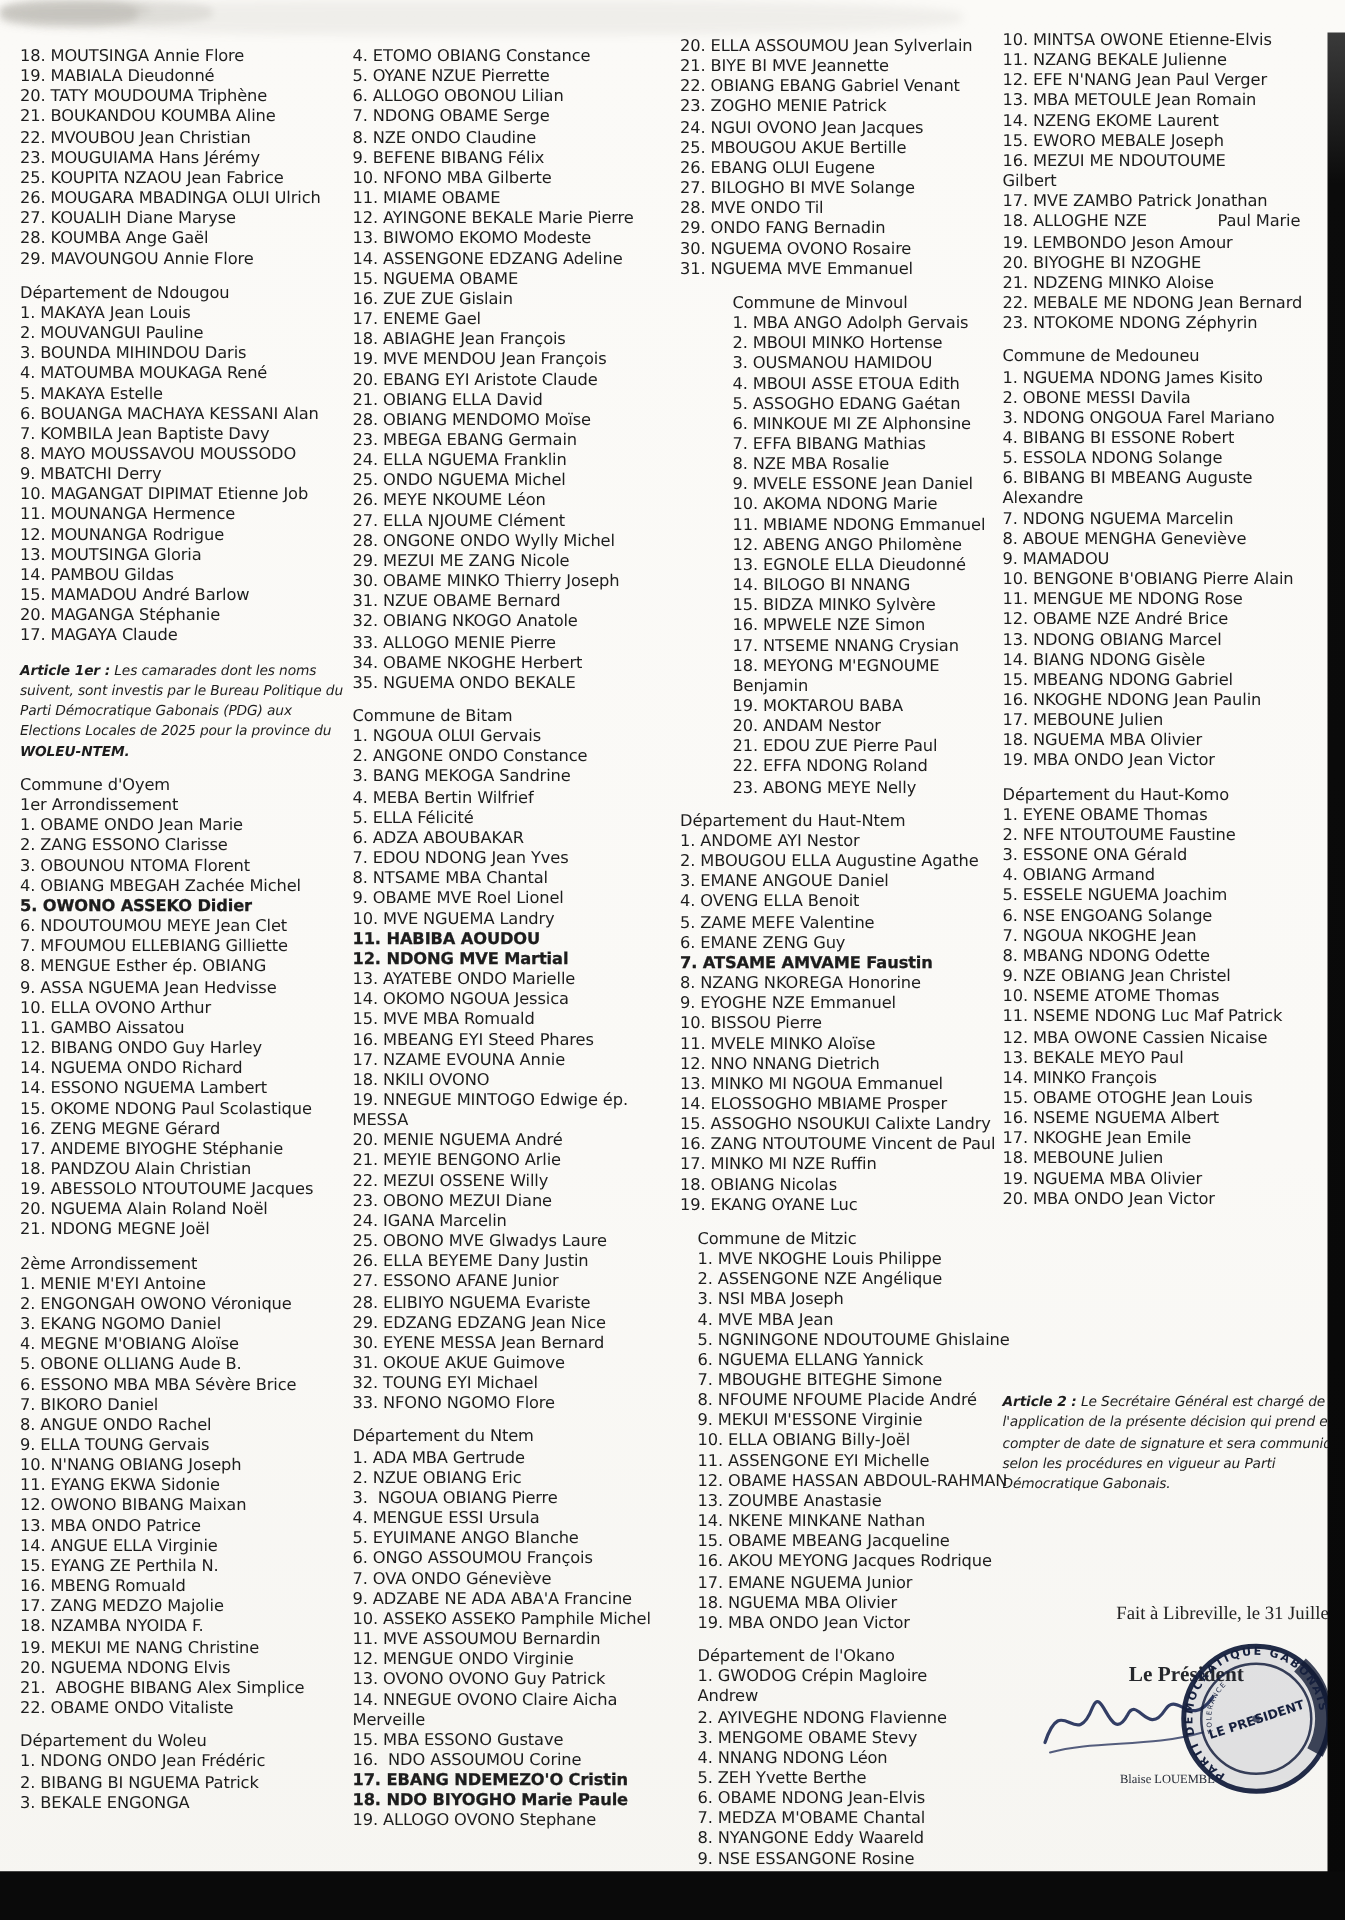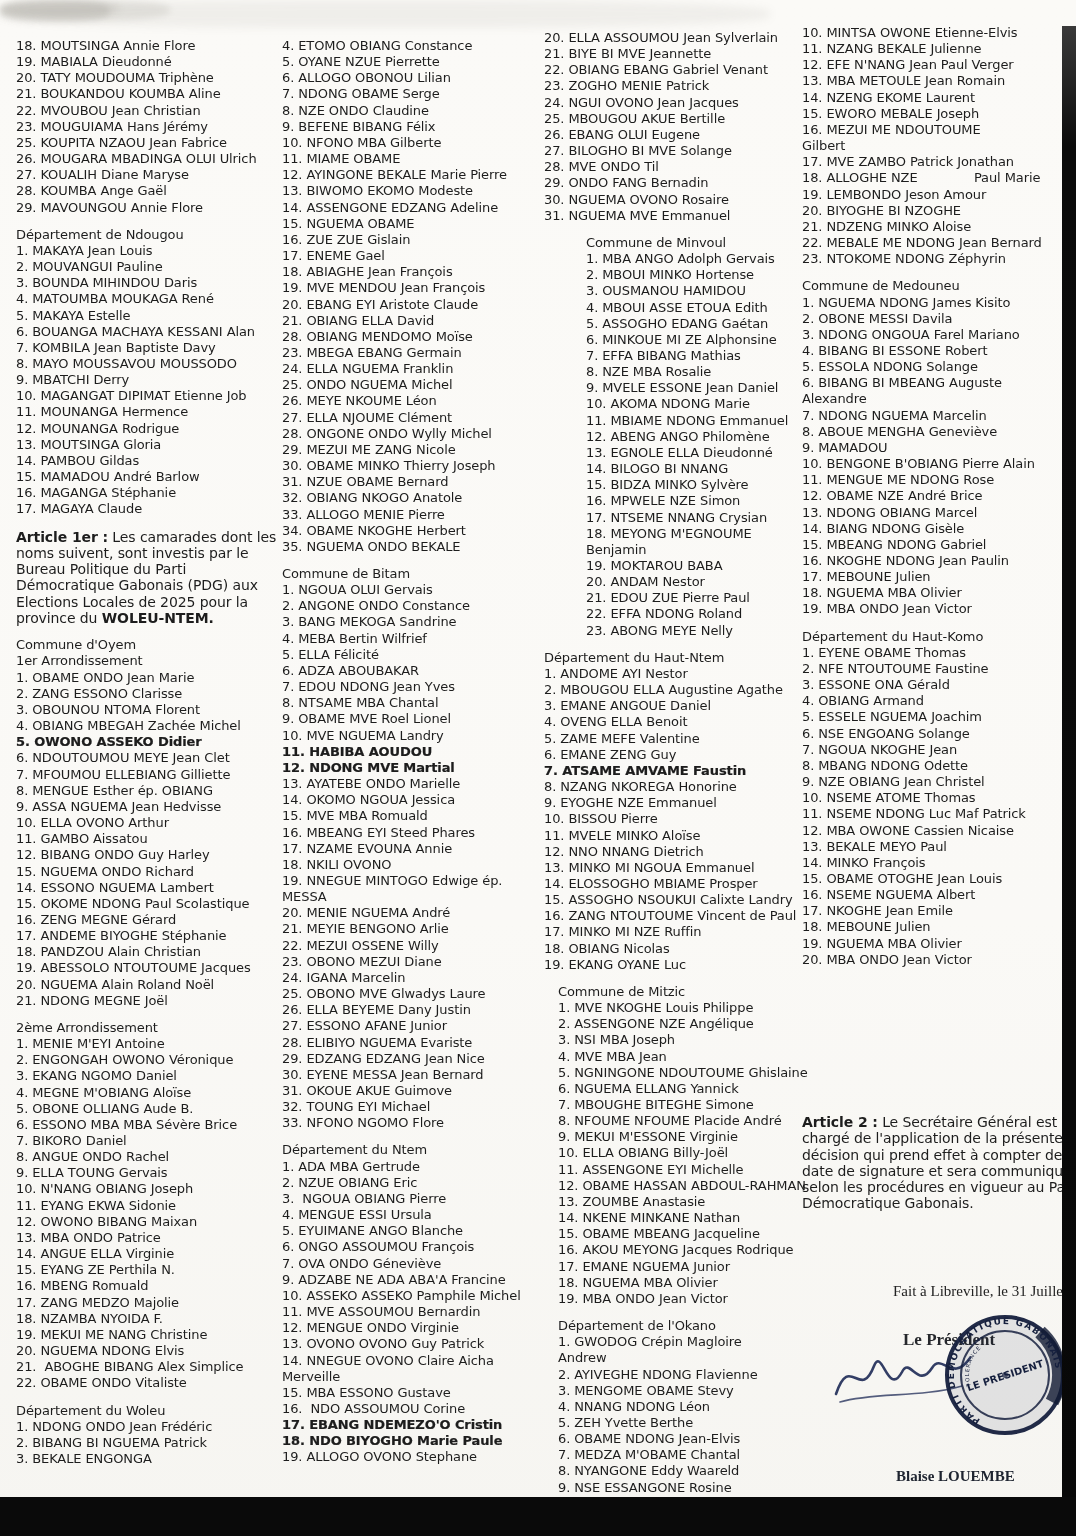--- a/index.html
+++ b/index.html
@@ -17,39 +17,39 @@
   .col1{left:16px;top:38px;width:262px;}
   .col2{left:282px;top:38px;width:256px;}
   .col3{left:544px;top:30px;width:272px;}
   .col4{left:802px;top:25px;width:262px;}
   .block + .block{margin-top:11px;}
   .item,.heading{
     font-size:13px;line-height:16.15px;color:#1d1d1d;
     letter-spacing:-0.1px;white-space:pre-wrap;
   }
   .bolder{font-weight:700;-webkit-text-stroke:0.2px #111;}
-  .para{font-size:14px;line-height:16.3px;color:#1d1d1d;letter-spacing:-0.1px;}
+  .para{font-size:11px;line-height:16.3px;color:#1d1d1d;letter-spacing:-0.1px;font-style:italic;}
   .para .b{font-weight:700;}
   .article2{margin-top:146px !important;width:290px;}
   .indent{padding-left:14px;}
   .indent-sm{padding-left:6px;margin-left:36px;}
 
   
   .smudge{position:absolute;background:#8d8a81;border-radius:40%;pointer-events:none;}
   .smudge.s1{left:0;top:733;width:770px;height:28px;opacity:.10;filter:blur(4px);}
   .smudge.s2{left:226;top:741;width:110px;height:22px;opacity:.20;filter:blur(3px);}
   .smudge.s3{left:500;top:737;width:170px;height:20px;opacity:.16;filter:blur(3px);}
   .smudge.s4{left:60;top:1448;width:120px;height:16px;opacity:.12;filter:blur(3px);}
   .bar-right{position:absolute;left:1062px;top:26px;width:14px;height:1510px;background:linear-gradient(180deg,#3a3a3a,#0b0b0b 8%,#080808);z-index:6;}
   .bar-bottom{position:absolute;left:0;top:1497px;width:1076px;height:39px;background:#0a0a0a;z-index:6;}
 
   
   .fait{position:absolute;left:893px;top:1283px;width:260px;font-family:"Liberation Serif","DejaVu Serif",serif;font-size:15px;color:#222;white-space:nowrap;}
   .president{position:absolute;left:903px;top:1330px;font-family:"Liberation Serif","DejaVu Serif",serif;font-size:17px;font-weight:700;color:#26282c;z-index:2;}
-  .signatory{position:absolute;left:896px;top:1468px;font-family:"Liberation Serif","DejaVu Serif",serif;font-size:15px;font-weight:700;color:#1e2430;z-index:2;white-space:nowrap;}
+  .signatory{position:absolute;left:896px;top:1418px;font-family:"Liberation Serif","DejaVu Serif",serif;font-size:10px;font-weight:400;color:#1e2430;z-index:2;white-space:nowrap;}
   .sig-svg{position:absolute;left:830px;top:1332px;z-index:3;}
   .stamp-svg{position:absolute;left:942px;top:1312px;z-index:4;}
 </style>
 </head>
 <body>
 
 <div id="page">
 
   <div class="col col1">
       <div class="block">
@@ -75,42 +75,42 @@
         <div class="item">6. BOUANGA MACHAYA KESSANI Alan</div>
         <div class="item">7. KOMBILA Jean Baptiste Davy</div>
         <div class="item">8. MAYO MOUSSAVOU MOUSSODO</div>
         <div class="item">9. MBATCHI Derry</div>
         <div class="item">10. MAGANGAT DIPIMAT Etienne Job</div>
         <div class="item">11. MOUNANGA Hermence</div>
         <div class="item">12. MOUNANGA Rodrigue</div>
         <div class="item">13. MOUTSINGA Gloria</div>
         <div class="item">14. PAMBOU Gildas</div>
         <div class="item">15. MAMADOU André Barlow</div>
-        <div class="item">16. MAGANGA Stéphanie</div>
+        <div class="item">20. MAGANGA Stéphanie</div>
         <div class="item">17. MAGAYA Claude</div>
       </div>
       <div class="block">
         <div class="para"><span class="b">Article 1er :</span><span> Les camarades dont les noms suivent, sont investis par le Bureau Politique du Parti Démocratique Gabonais (PDG) aux Elections Locales de 2025 pour la province du </span><span class="b">WOLEU-NTEM.</span></div>
       </div>
       <div class="block">
         <div class="heading">Commune d'Oyem</div>
         <div class="heading">1er Arrondissement</div>
         <div class="item">1. OBAME ONDO Jean Marie</div>
         <div class="item">2. ZANG ESSONO Clarisse</div>
         <div class="item">3. OBOUNOU NTOMA Florent</div>
         <div class="item">4. OBIANG MBEGAH Zachée Michel</div>
         <div class="item bolder">5. OWONO ASSEKO Didier</div>
         <div class="item">6. NDOUTOUMOU MEYE Jean Clet</div>
         <div class="item">7. MFOUMOU ELLEBIANG Gilliette</div>
         <div class="item">8. MENGUE Esther ép. OBIANG</div>
         <div class="item">9. ASSA NGUEMA Jean Hedvisse</div>
         <div class="item">10. ELLA OVONO Arthur</div>
         <div class="item">11. GAMBO Aissatou</div>
         <div class="item">12. BIBANG ONDO Guy Harley</div>
-        <div class="item">15. NGUEMA ONDO Richard</div>
+        <div class="item">14. NGUEMA ONDO Richard</div>
         <div class="item">14. ESSONO NGUEMA Lambert</div>
         <div class="item">15. OKOME NDONG Paul Scolastique</div>
         <div class="item">16. ZENG MEGNE Gérard</div>
         <div class="item">17. ANDEME BIYOGHE Stéphanie</div>
         <div class="item">18. PANDZOU Alain Christian</div>
         <div class="item">19. ABESSOLO NTOUTOUME Jacques</div>
         <div class="item">20. NGUEMA Alain Roland Noël</div>
         <div class="item">21. NDONG MEGNE Joël</div>
       </div>
       <div class="block">

